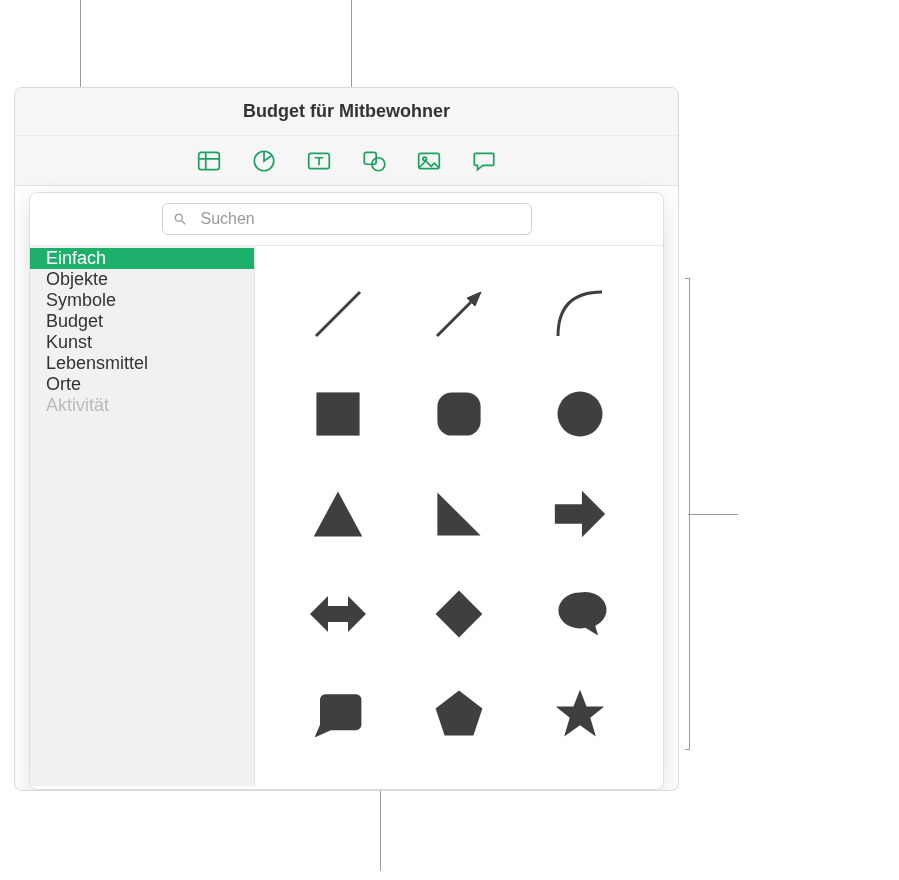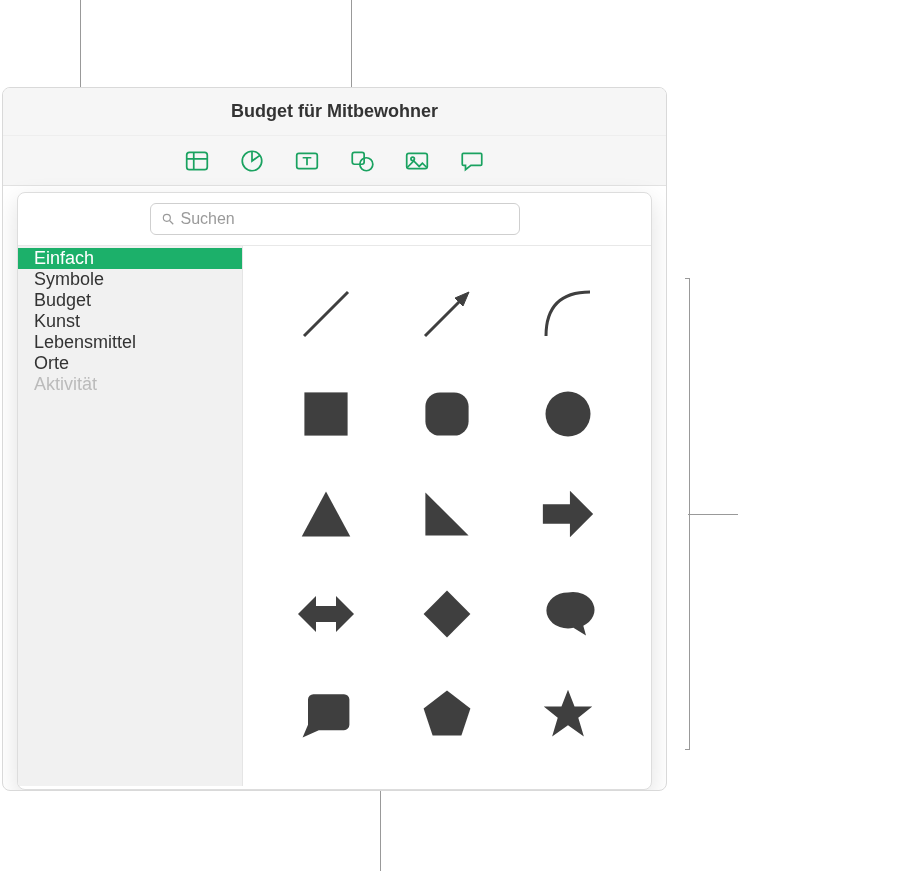--- a/index.html
+++ b/index.html
@@ -28,21 +28,21 @@
     width: 5px;
     height: 472px;
     border-right: 1px solid #999;
     border-top: 1px solid #999;
     border-bottom: 1px solid #999;
   }
 
   
   .window {
     position: absolute;
-    left: 2px;
+    left: 14px;
     top: 87px;
     width: 665px;
     height: 704px;
     border: 1px solid #d9d9d9;
     border-radius: 8px;
     background: #fff;
     overflow: hidden;
   }
 
   .titlebar {
@@ -106,21 +106,21 @@
   .search-row {
     padding: 10px 12px;
     display: flex;
     justify-content: center;
     border-bottom: 1px solid #e8e8e8;
   }
   .search {
     flex: 0 0 370px;
     display: flex;
     align-items: center;
-    gap: 6px;
+    gap: 14px;
     background: #fff;
     border: 1px solid #cfcfcf;
     border-radius: 6px;
     padding: 6px 10px;
     color: #9a9a9a;
     font-size: 16px;
   }
   .search svg { width: 14px; height: 14px; stroke: #9a9a9a; fill: none; stroke-width: 2; }
   .search input {
     border: none;
@@ -248,20 +248,23 @@
       </div>
     </div>
 
     <div class="popover-body">
 
       <div class="sidebar">
         <div class="side-item selected">
           <span>Einfach</span>
         </div>
         <div class="side-item">
+          <span>Objekte</span>
+        </div>
+        <div class="side-item">
           <span>Symbole</span>
         </div>
         <div class="side-item">
           <span>Budget</span>
         </div>
         <div class="side-item">
           <span>Kunst</span>
         </div>
         <div class="side-item">
           <span>Lebensmittel</span>

